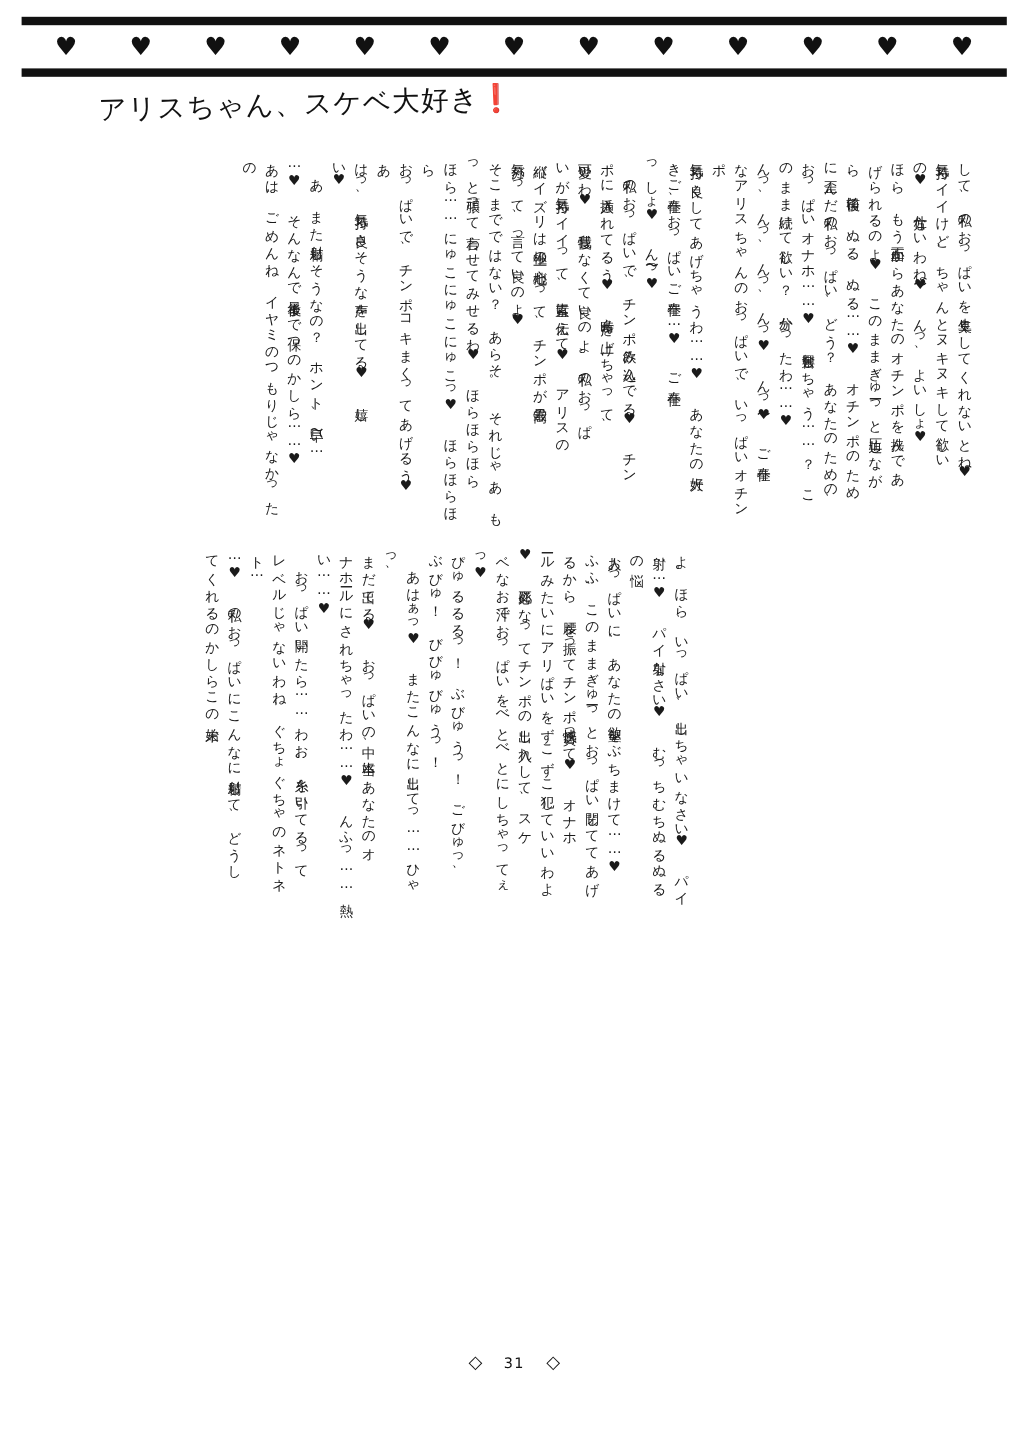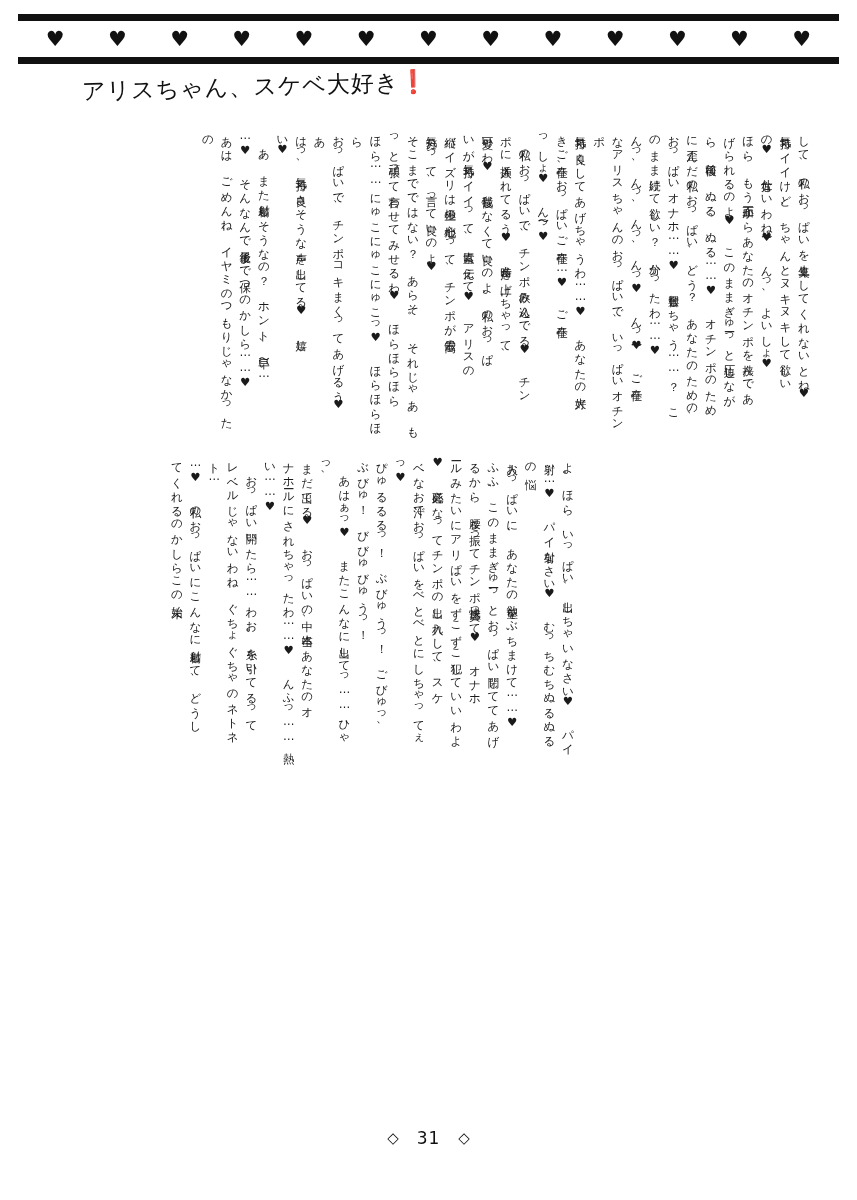--- a/index.html
+++ b/index.html
@@ -116,21 +116,21 @@
     gap: 18px;
     font-size: 16px;
     color: #111111;
     font-family: "DejaVu Sans", sans-serif;
   }
   .footer .diamond {
     font-size: 15px;
     line-height: 1;
   }
   .footer .page-num {
-    font-size: 17px;
+    font-size: 12px;
     letter-spacing: 1px;
   }
 </style>
 </head>
 <body>
 
 <div class="top-band">
   <div class="band-rule-top"></div>
   <div class="band-hearts" id="band-hearts">
       <span class="heart">♥</span>

